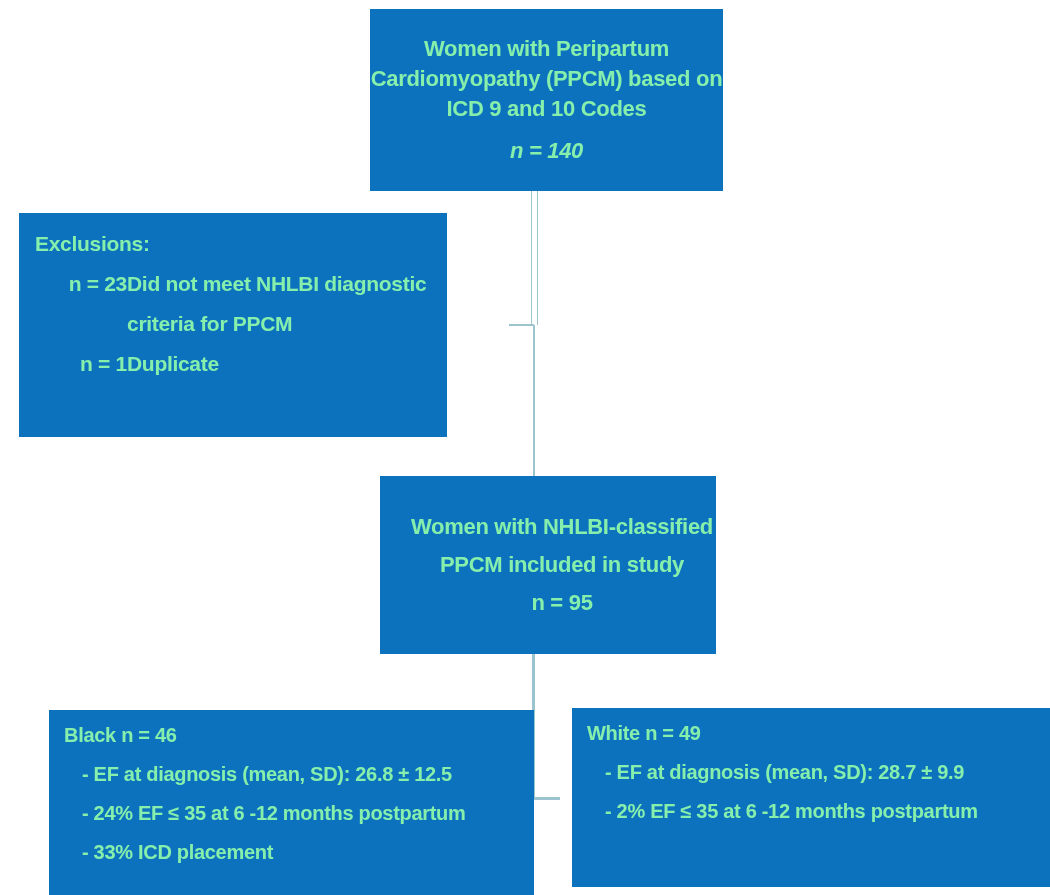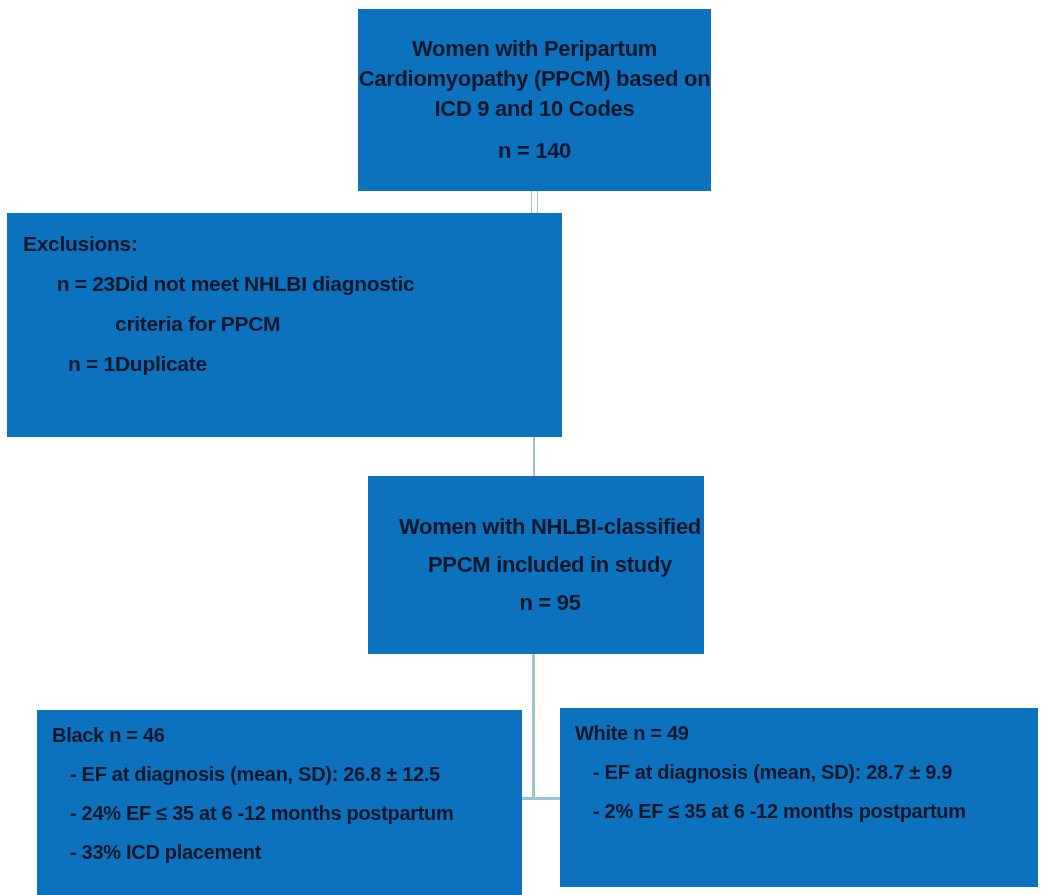--- a/index.html
+++ b/index.html
@@ -7,38 +7,39 @@
     position: relative;
     width: 1050px;
     height: 895px;
     background: #ffffff;
     font-family: "Liberation Sans", sans-serif;
     overflow: hidden;
   }
   .box {
     position: absolute;
     background: #0d72be;
-    color: #0f172a;
+    color: #86efac;
     font-weight: 700;
     letter-spacing: -0.3px;
     box-sizing: border-box;
+    margin-left: 12px;
   }
   .line { white-space: pre; }
 
   
   .box-top {
     left: 358px; top: 9px; width: 353px; height: 182px;
     display: flex; flex-direction: column; align-items: center; justify-content: center;
     text-align: center; font-size: 22px; line-height: 30px;
   }
-  .box-top .count { margin-top: 12px; }
+  .box-top .count { margin-top: 12px; font-style: italic; }
 
   
   .box-excl {
-    left: 7px; top: 213px; width: 555px; height: 224px;
+    left: 7px; top: 213px; width: 428px; height: 224px;
     font-size: 21px; line-height: 40px; padding-top: 11px;
   }
   .excl-title { margin-left: 16px; }
   .excl-item { display: flex; margin-left: 40px; }
   .excl-n { width: 68px; flex: none; text-align: right; }
   .excl-cont { margin-left: 108px; }
 
   
   .box-mid {
     left: 368px; top: 476px; width: 336px; height: 178px;

